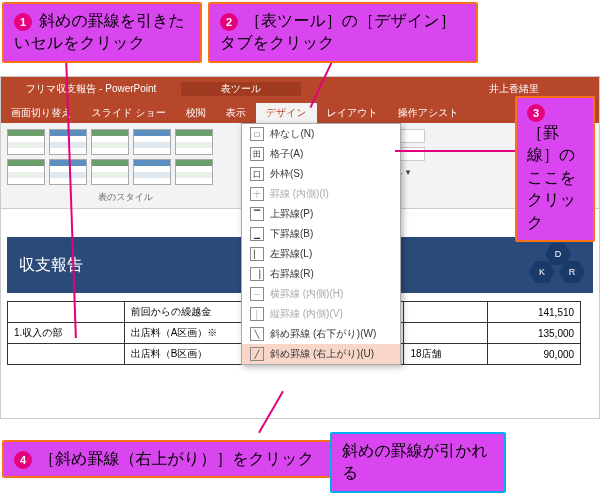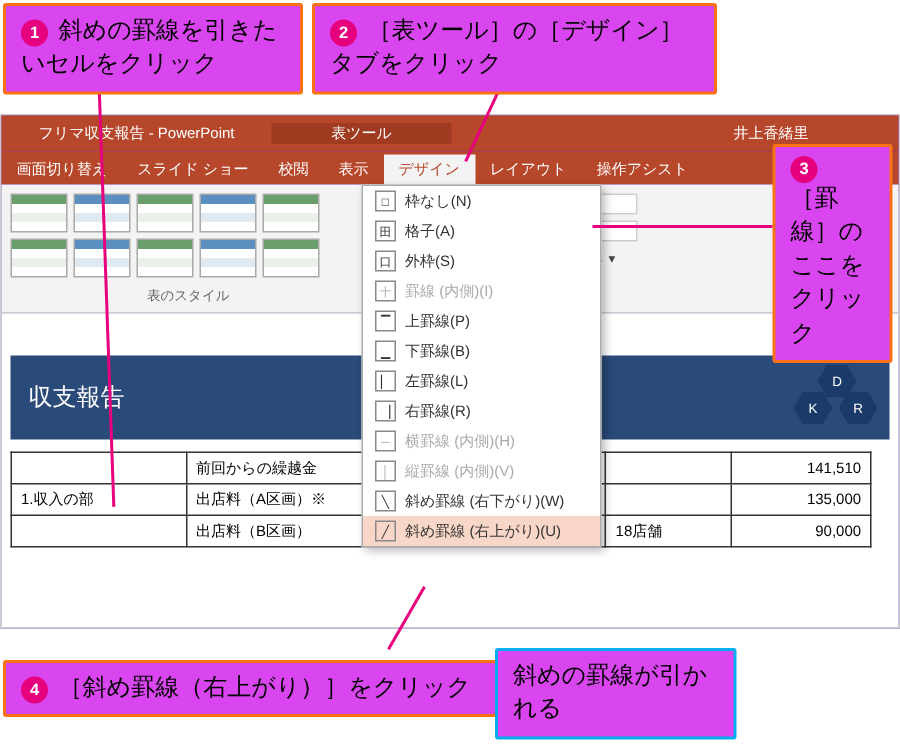--- a/index.html
+++ b/index.html
@@ -5,21 +5,21 @@
 *{box-sizing:border-box;margin:0;padding:0;font-family:"Meiryo","Yu Gothic",sans-serif}
 body{width:600px;height:500px;background:#fff;position:relative;overflow:hidden;font-size:11px}
 .callout{position:absolute;border:2px solid #f97316;background:#d946ef;padding:6px 10px;border-radius:2px;z-index:50}
 .callout.blue{border-color:#00aeef}
 .cnum{display:inline-flex;width:18px;height:18px;background:#e6007e;color:#fff;border-radius:50%;align-items:center;justify-content:center;font-size:11px;font-weight:bold;margin-right:4px}
 .ctxt{font-size:16px;line-height:1.4}
 .c1{top:2px;left:2px;width:200px}
 .c2{top:2px;left:208px;width:270px}
 .c3{top:96px;left:515px;width:80px}
 .c4{top:440px;left:2px;width:351px}
-.c5{top:432px;left:330px;width:161px}
+.c5{top:432px;left:330px;width:176px}
 .screenshot{position:absolute;top:76px;left:0;width:600px;height:343px;background:#6d28d9;border:1px solid #ccc}
 .titlebar{height:24px;background:#b7472a;display:flex;align-items:center;color:#fff;font-size:10px}
 .titlebar .tfile{flex:0 0 180px;text-align:center}
 .titlebar .ttool{flex:0 0 120px;text-align:center;background:#a03a20}
 .titlebar .tuser{flex:1;text-align:right;padding-right:60px}
 .ribbon-tabs{height:22px;background:#b7472a;display:flex;align-items:flex-end;font-size:10px;color:#fff}
 .ribbon-tabs span{padding:3px 10px;cursor:pointer}
 .ribbon-tabs span.active{background:#f3f3f3;color:#b7472a}
 .ribbon{height:86px;background:#f3f3f3;border-bottom:1px solid #ccc;display:flex}
 .style-gallery{display:flex;gap:4px;padding:6px;flex-wrap:wrap;width:250px;border-right:1px solid #ddd;align-content:flex-start}

